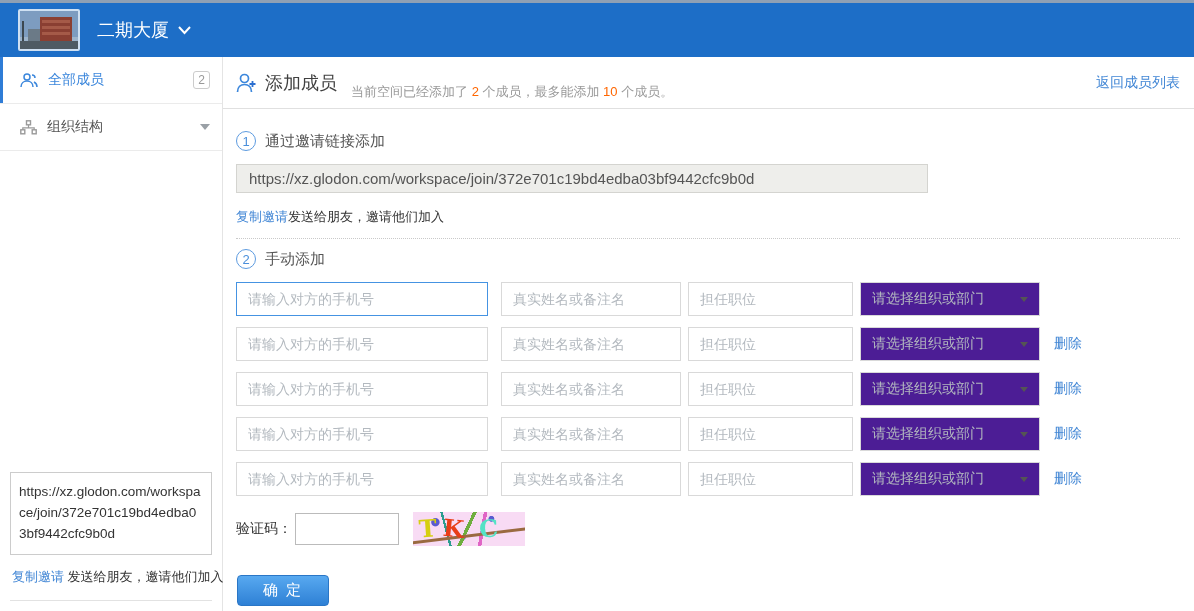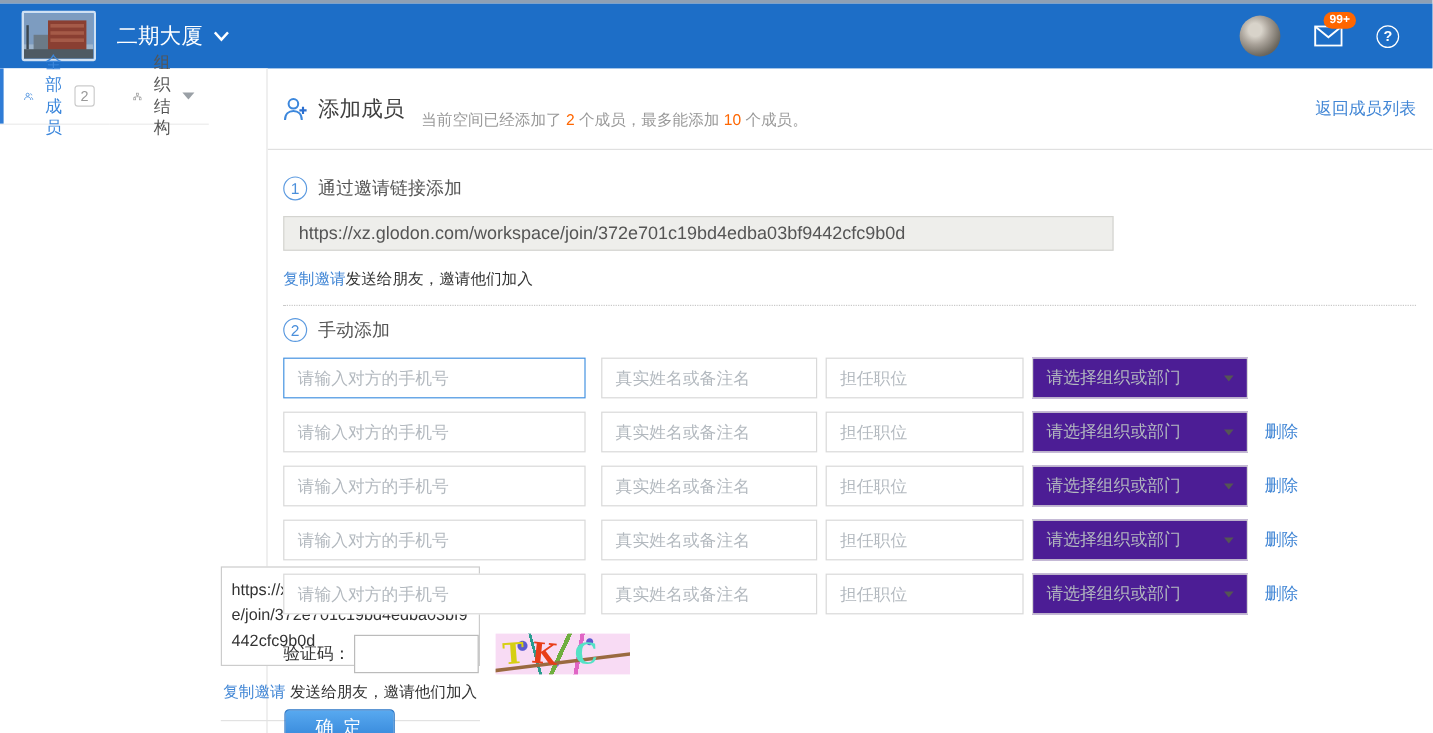--- a/index.html
+++ b/index.html
@@ -18,21 +18,21 @@
   .avatar { width:34px; height:34px; border-radius:50%;
     background:radial-gradient(circle at 38% 35%, #d8d3ca 0 18%, #a9a299 40%, #6f6a61 70%, #4a463f 100%); }
   .mail-wrap { position:relative; width:24px; height:18px; }
   .mail-badge { position:absolute; top:-11px; left:8px; background:#ff6600; color:#fff; font-size:10px; font-weight:bold;
     padding:1px 5px 2px; border-radius:8px; line-height:11px; }
   .help-circle { width:19px; height:19px; border:1.5px solid #fff; border-radius:50%; display:flex; align-items:center;
     justify-content:center; font-size:12px; font-weight:bold; color:#fff; }
 
   
   .content { display:flex; height:554px; }
-  .sidebar { width:223px; border-right:1px solid #e4e4e4; display:flex; flex-direction:row; background:#fff; flex:none; }
+  .sidebar { width:223px; border-right:1px solid #e4e4e4; display:flex; flex-direction:column; background:#fff; flex:none; }
   .main { flex:1; display:flex; flex-direction:column; overflow:hidden; }
 
   
   .side-item { position:relative; height:47px; display:flex; align-items:center; padding:0 12px 0 20px;
     border-bottom:1px solid #ebebeb; font-size:14px; color:#555; cursor:pointer; }
   .side-item .lbl { margin-left:10px; }
   .side-item.active { color:#3c87dc; }
   .side-item.active::before { content:""; position:absolute; left:0; top:0; bottom:0; width:3px; background:#2f7cd6; }
   .count-badge { margin-left:auto; min-width:17px; height:18px; border:1px solid #ccc; border-radius:3px; color:#999;
     font-size:12px; display:flex; align-items:center; justify-content:center; padding:0 3px; }
@@ -41,21 +41,21 @@
   .side-bottom { margin-top:auto; padding:0 10px 10px; }
   .side-url-box { border:1px solid #ccc; background:#fff; padding:9px 8px; font-size:13.5px; color:#333; line-height:1.55;
     word-break:break-all; }
   .side-copy-row { padding:13px 2px 14px; font-size:13px; color:#333; white-space:nowrap; border-bottom:1px solid #e2e2e2; }
   .link { color:#4186d5; text-decoration:none; cursor:pointer; }
   .btn-back-view { display:block; width:100%; margin-top:9px; height:30px; border:1px solid #2a73c4; border-radius:3px;
     background:linear-gradient(#4896e8,#2b7ad0); color:#fff; font-size:15px; cursor:pointer;
     font-family:"Liberation Sans","DejaVu Sans",sans-serif; }
 
   
-  .main-header { height:68px; border-bottom:1px solid #e0e0e0; display:flex; align-items:center; padding:0 14px 0 13px; flex:none; }
+  .main-header { height:52px; border-bottom:1px solid #e0e0e0; display:flex; align-items:center; padding:0 14px 0 13px; flex:none; }
   .main-title { font-size:18px; color:#404040; margin-left:8px; }
   .main-sub { font-size:13px; color:#999; margin-left:14px; margin-top:19px; }
   .num-orange { color:#ff6600; }
   .back-list { margin-left:auto; font-size:14px; }
 
   .main-body { padding:14px 14px 0 13px; }
 
   
   .step-title { display:flex; align-items:center; gap:9px; font-size:15px; color:#555; margin:8px 0 13px; }
   .step-circle { width:20px; height:20px; border:1px solid #5d9be0; color:#4a8fdb; border-radius:50%; font-size:13px;
@@ -128,33 +128,20 @@
         <rect x="0" y="30" width="58" height="8" fill="#4e5a63"></rect>
         <rect x="2" y="10" width="2" height="20" fill="#3c4750"></rect>
       </svg>
     </div>
     <div class="ws-title">
       <span>二期大厦</span>
       <svg width="13" height="9" viewBox="0 0 13 9">
         <polyline points="1,1 6.5,7 12,1" fill="none" stroke="#fff" stroke-width="2"></polyline>
       </svg>
     </div>
-    <div class="top-right">
-      <div class="avatar"></div>
-      <div class="mail-wrap">
-        <svg width="24" height="18" viewBox="0 0 24 18">
-          <rect x="1" y="1" width="22" height="16" fill="none" stroke="#fff" stroke-width="1.6"></rect>
-          <polyline points="1,1 12,10 23,1" fill="none" stroke="#fff" stroke-width="1.6"></polyline>
-        </svg>
-        <span class="mail-badge">99+</span>
-      </div>
-      <div class="help-circle">
-        <span>?</span>
-      </div>
-    </div>
   </header>
 
   <div class="content">
 
     <aside class="sidebar">
       <div class="side-item active">
         <svg width="18" height="15" viewBox="0 0 18 15">
           <circle cx="7" cy="4" r="3" fill="none" stroke="#3c87dc" stroke-width="1.5"></circle>
           <path d="M1,14 c0,-4 3,-6 6,-6 s6,2 6,6" fill="none" stroke="#3c87dc" stroke-width="1.5"></path>
           <path d="M12,2 c2,0 3,1.5 3,3" fill="none" stroke="#3c87dc" stroke-width="1.5"></path>

